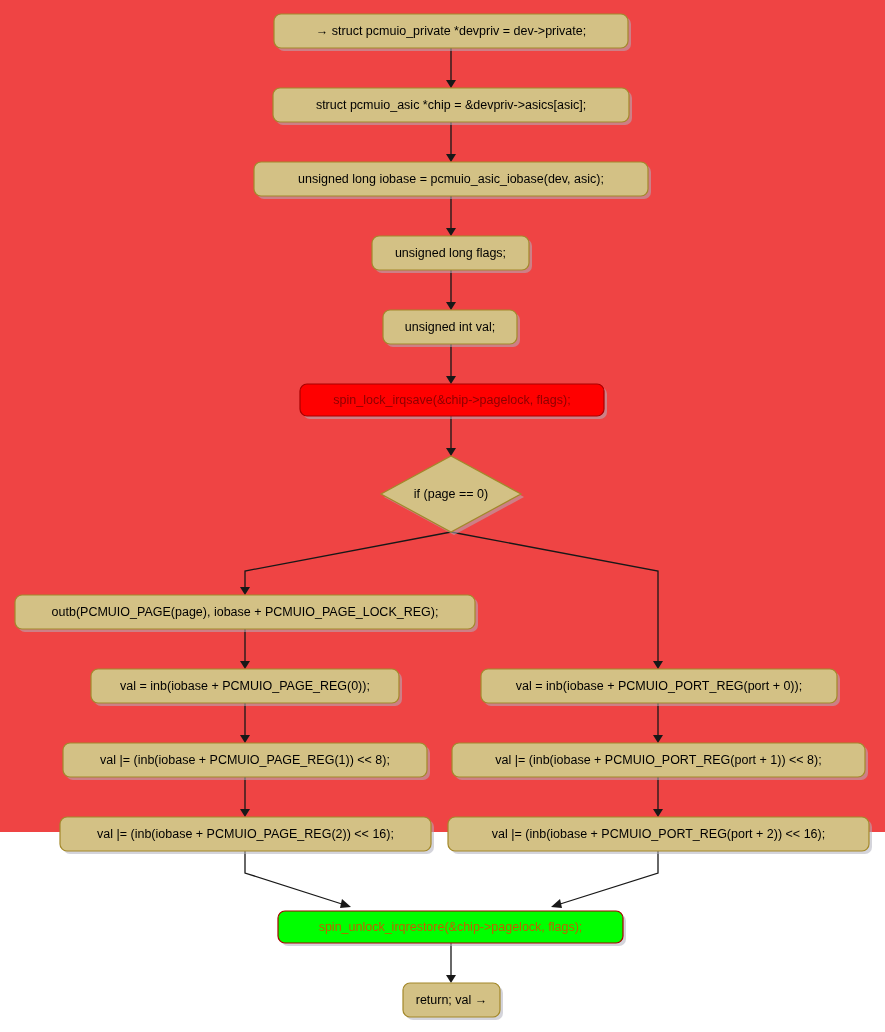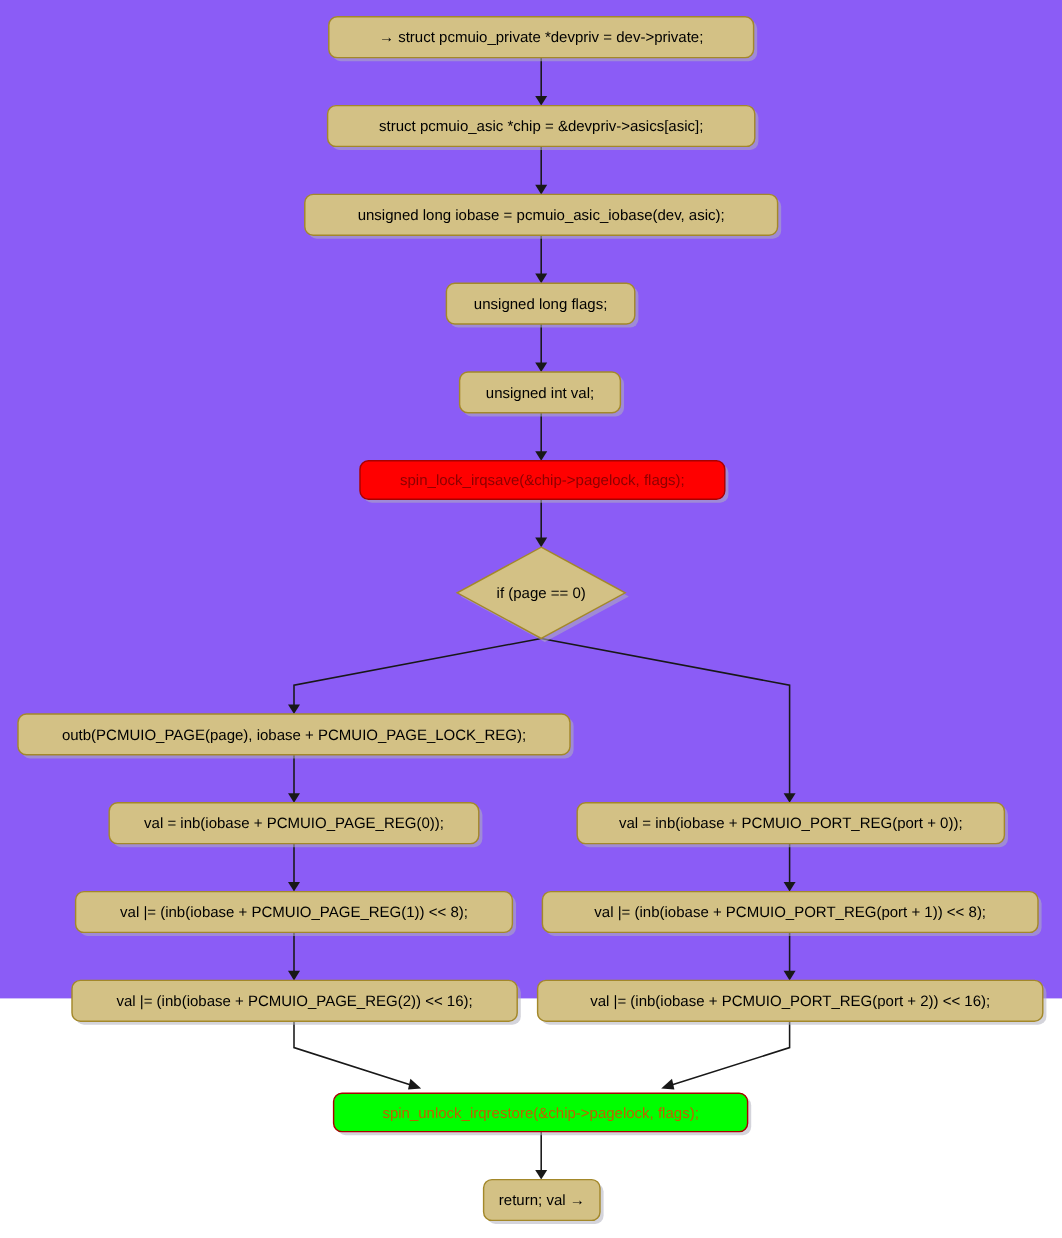--- a/index.html
+++ b/index.html
@@ -10,21 +10,21 @@
   body {
     width: 885px;
     height: 1032px;
     font-family: "Liberation Sans", sans-serif;
     overflow: hidden;
   }
   #flow-root {
     position: relative;
     width: 885px;
     height: 832px;
-    background: #8b5cf6;
+    background: #ef4444;
   }
   svg.flow {
     display: block;
     width: 885px;
     height: 1032px;
   }
   .node-text {
     font-family: "Liberation Sans", sans-serif;
     font-size: 12.5px;
     dominant-baseline: middle;

